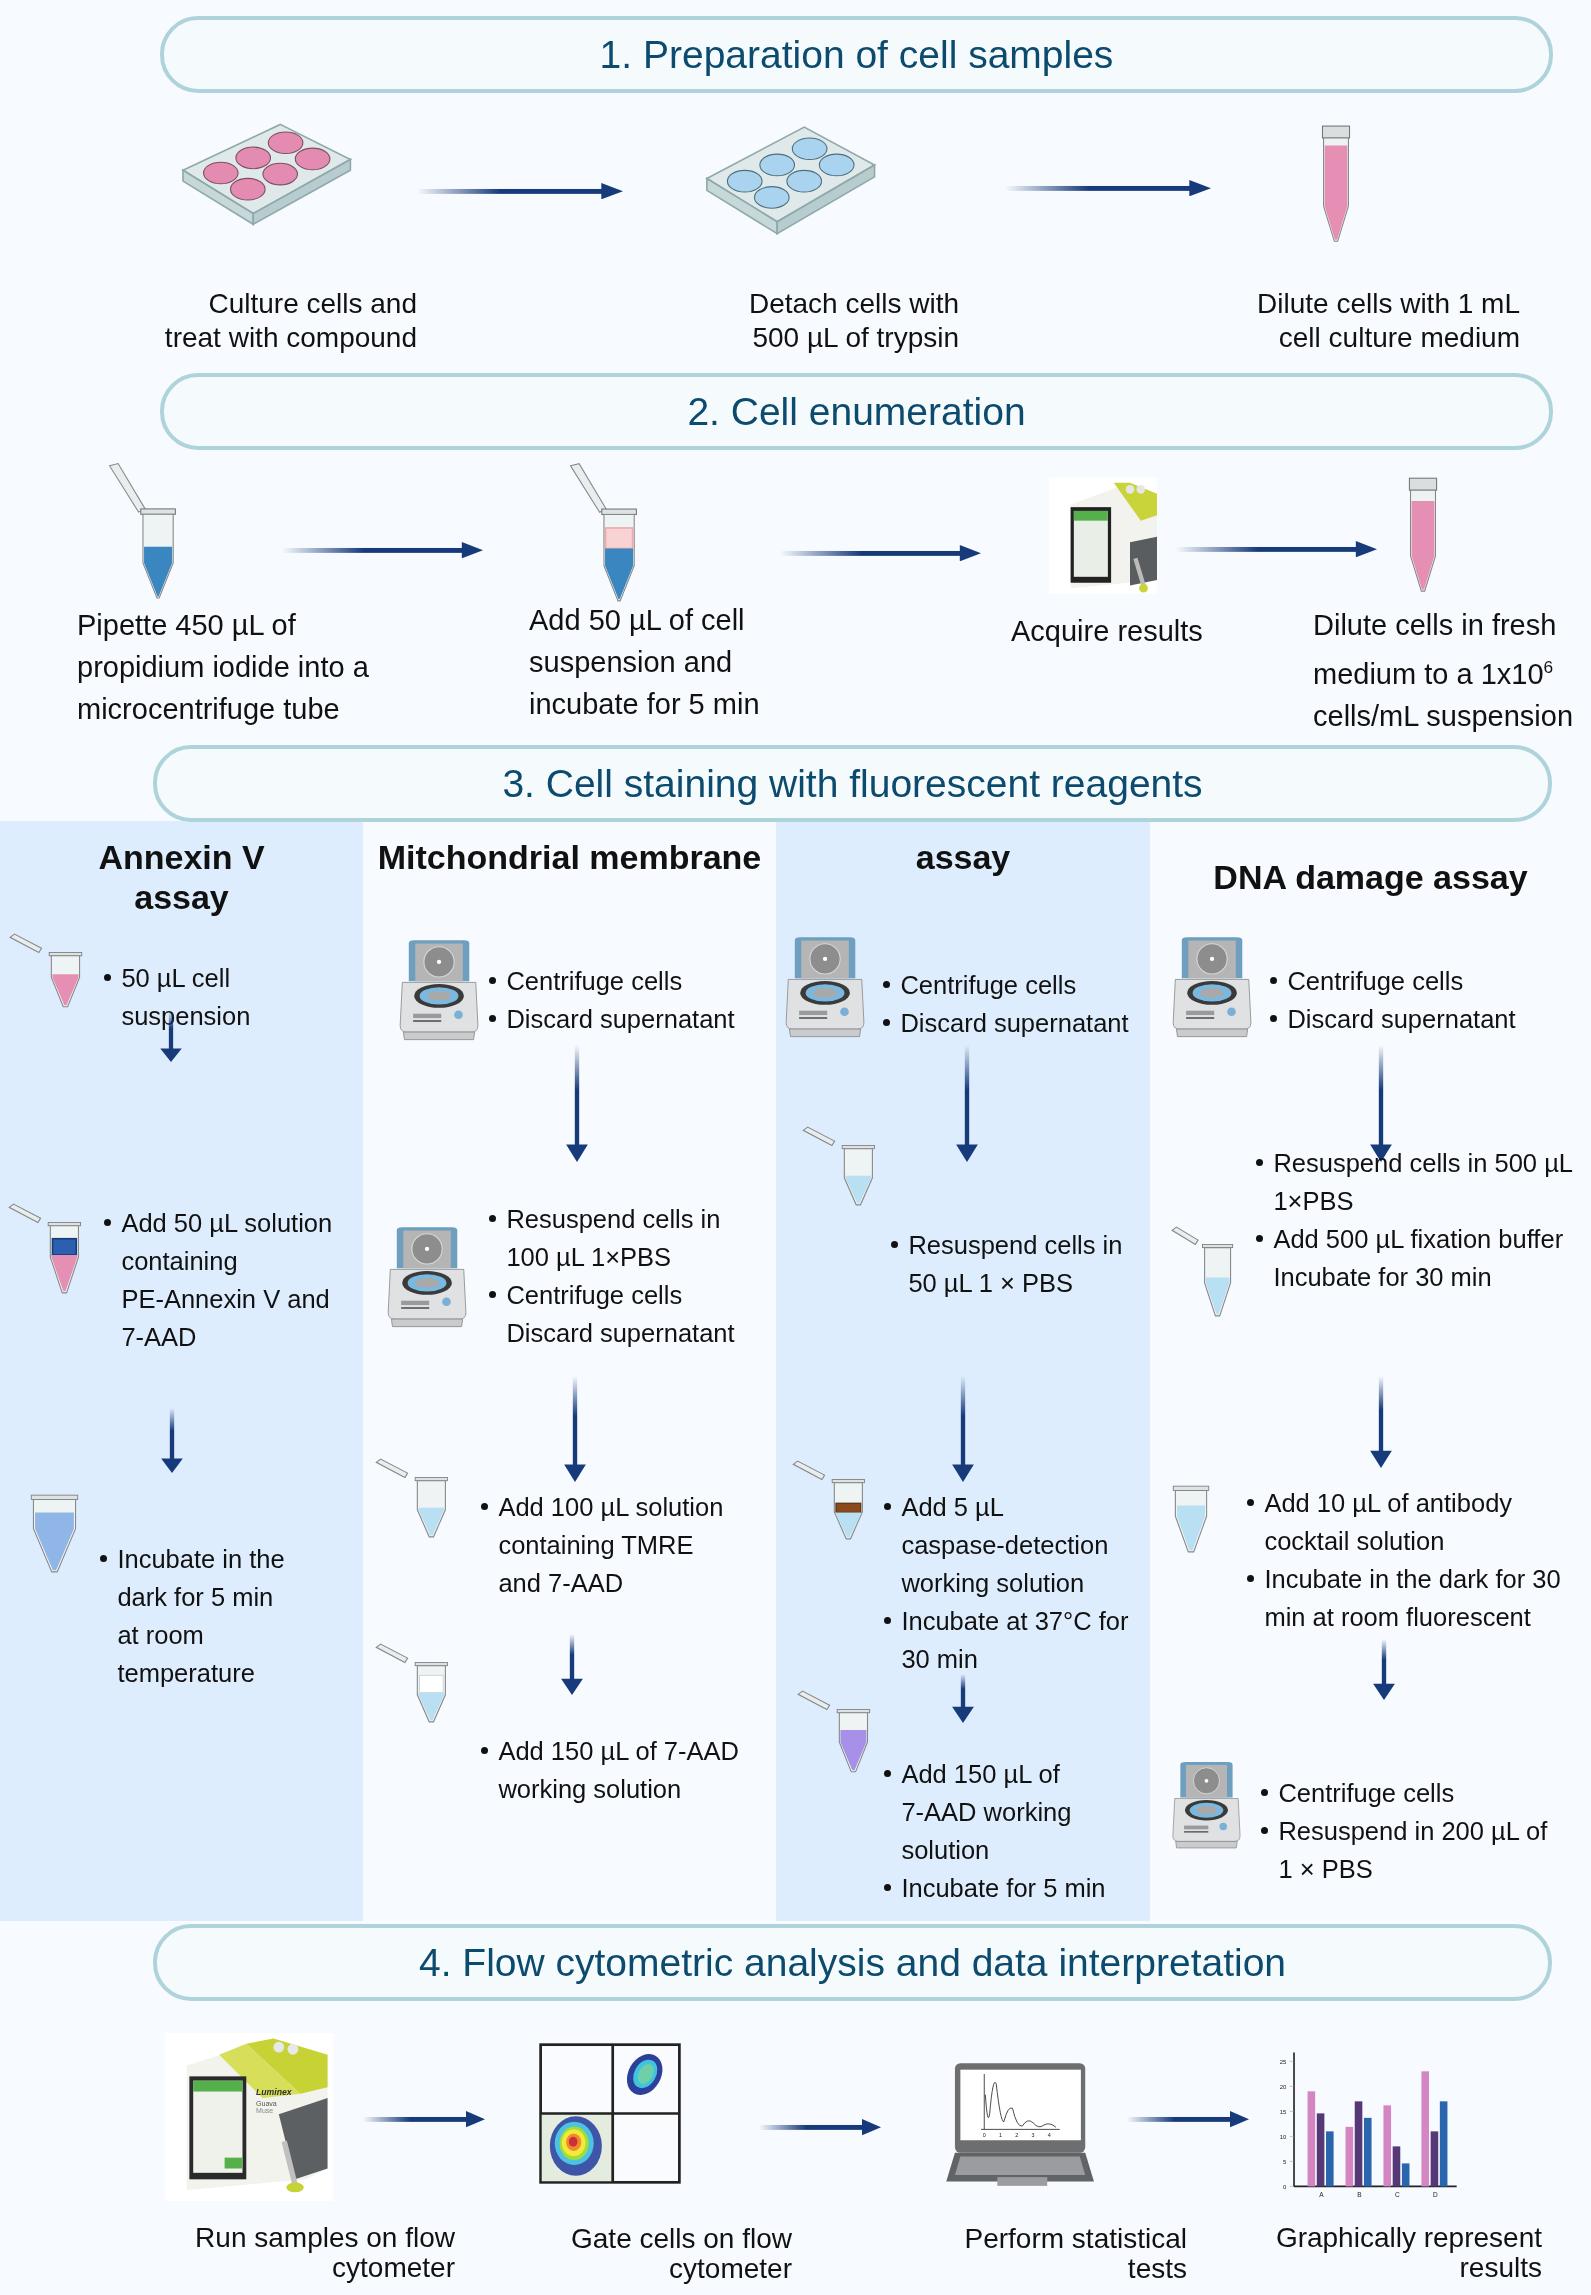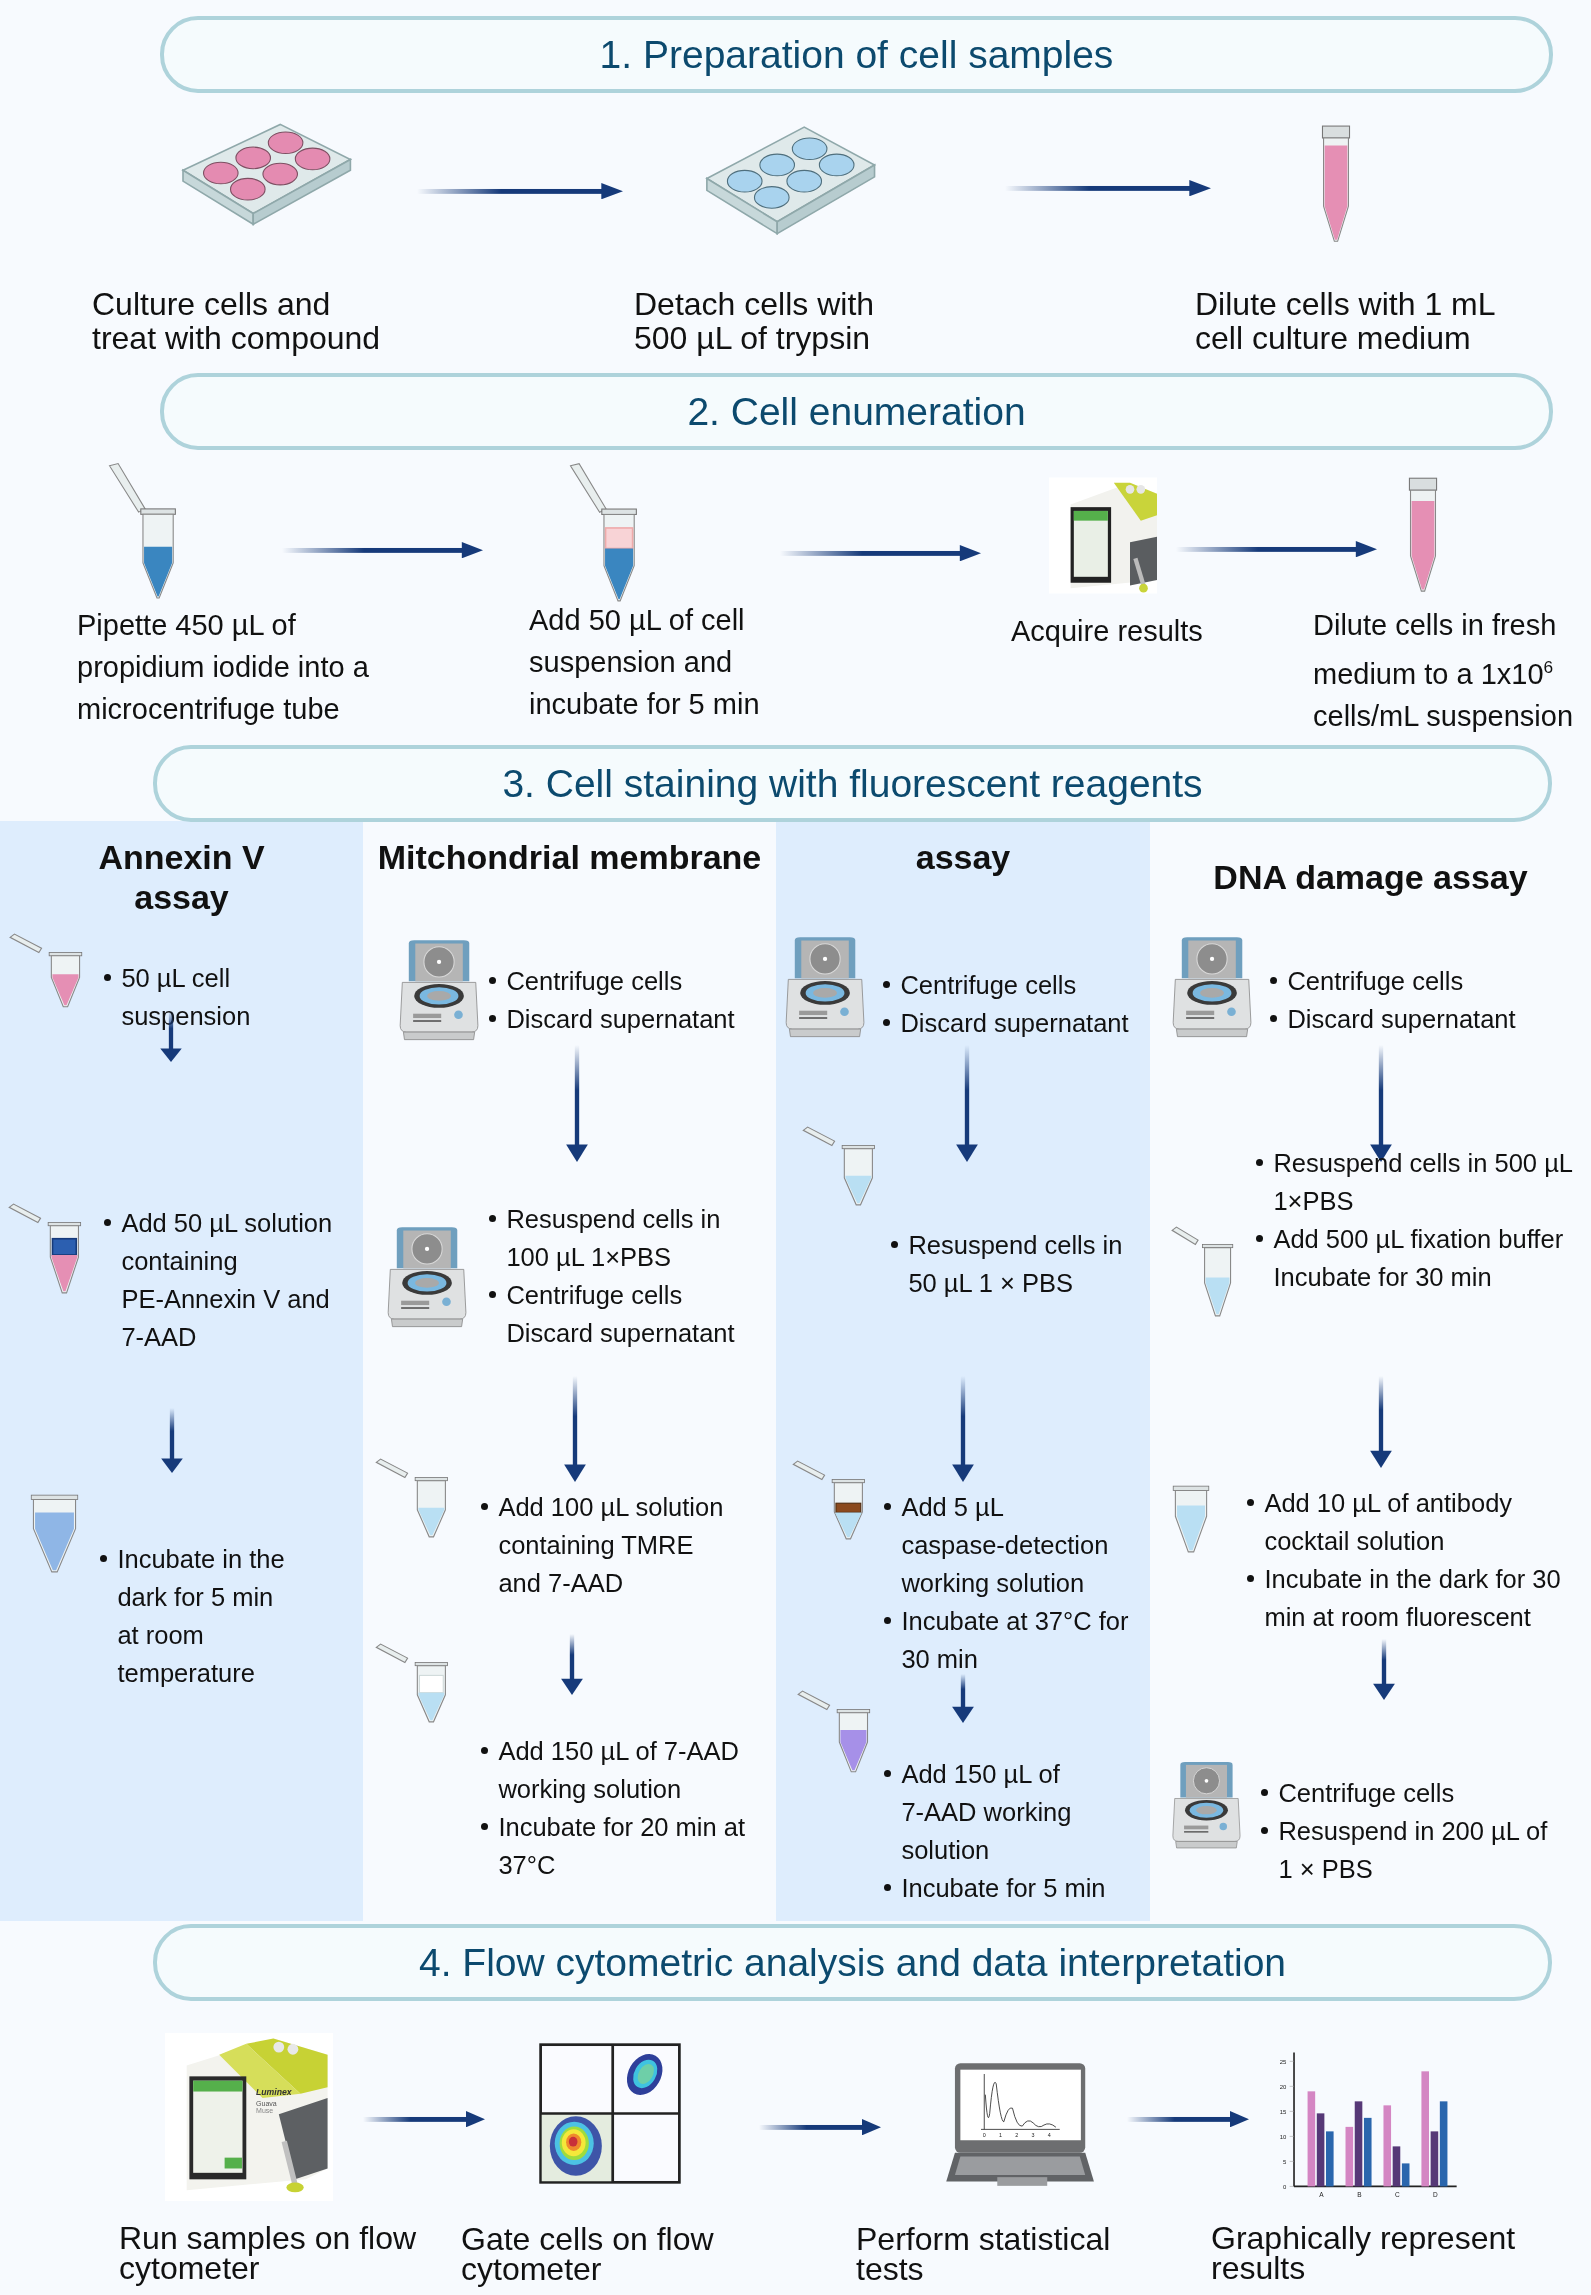--- a/index.html
+++ b/index.html
@@ -3,21 +3,21 @@
 <meta charset="utf-8">
 <style>
   html,body{margin:0;padding:0;}
   body{width:1591px;height:2295px;background:#f7fafe;position:relative;overflow:hidden;
        font-family:"Liberation Sans","DejaVu Sans",sans-serif;color:#111;}
   .abs{position:absolute;}
   .banner{position:absolute;left:160px;width:1385px;height:69px;border:4.9px solid #aed3db;border-radius:38px;
           background:#f5fbfd;display:flex;align-items:center;justify-content:center;font-size:39px;color:#0c4a6e;box-sizing:content-box;}
   .col-bg{position:absolute;top:821px;height:1100px;}
   .col-title{position:absolute;text-align:center;font-weight:bold;font-size:34px;line-height:40px;color:#111;}
-  .cap{position:absolute;text-align:left;font-size:32px;line-height:34px;color:#111;}
+  .cap{position:absolute;text-align:right;font-size:28px;line-height:34px;color:#111;}
   .cap-left{position:absolute;font-size:29px;line-height:42px;color:#111;}
   .steps{position:absolute;font-size:25.5px;line-height:38px;color:#111;margin:0;padding:0;list-style:none;}
   .steps li{position:relative;padding-left:18.4px;}
   .steps li.b::before{content:"";position:absolute;left:1.1px;top:15px;width:7px;height:7px;border-radius:50%;background:#111;}
   .harrow{position:absolute;height:16.3px;}
   .varrow{position:absolute;width:22px;}
   svg{display:block;}
 </style>
 </head>
 <body>
@@ -317,21 +317,20 @@
   <svg width="76" height="81" viewBox="0 0 140 150">
     <path d="M2,8 L10,2 L60,28 L55,36 Z" fill="#e8eeee" stroke="#888" stroke-width="2"></path>
     <rect x="74" y="36" width="60" height="6" fill="#dde3e4" stroke="#777" stroke-width="1.5"></rect>
     <path d="M78,42 L130,42 L130,96 L108,146 L100,146 L78,96 Z" fill="#eef3f4" stroke="#888" stroke-width="2"></path>
     <rect x="82" y="60" width="44" height="32" fill="#ffffff" stroke="#cfd9d9" stroke-width="2"></rect>
     <path d="M80,92 L128,92 L128,96 L106,143 L102,143 L80,96 Z" fill="#b9dff3"></path>
   </svg>
 </div>
 <ul class="steps" style="left:480px;top:1732px;width:293px;">
   <li class="b"><span>Add 150 µL of 7-AAD</span><br><span>working solution</span></li>
-  <li class="b"><span>Incubate for 20 min at</span><br><span>37°C</span></li>
 </ul>
 
 <div class="abs centrifuge" style="left:784px;top:936px;width:81px;height:103px;">
     <svg width="100%" height="100%" viewBox="0 0 150 190">
   <path d="M20,8 Q20,2 30,2 L122,2 Q132,2 132,8 L132,78 L20,78 Z" fill="#6f9fbe"></path>
   <rect x="32" y="8" width="88" height="70" fill="#b5b5b5"></rect>
   <circle cx="76" cy="42" r="28" fill="#8d8d8d" stroke="#d8d8d8" stroke-width="2"></circle>
   <circle cx="76" cy="42" r="4" fill="#fff"></circle>
   <path d="M8,80 L144,80 L148,160 Q148,172 136,172 L16,172 Q4,172 4,160 Z" fill="#dfe1e2" stroke="#888" stroke-width="1.5"></path>
   <ellipse cx="76" cy="105" rx="46" ry="22" fill="#3a3a3a"></ellipse>

